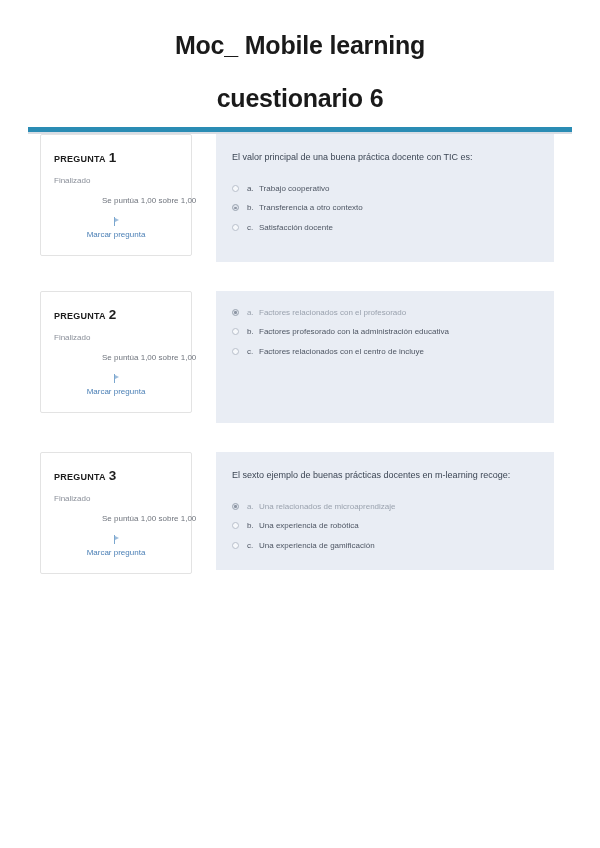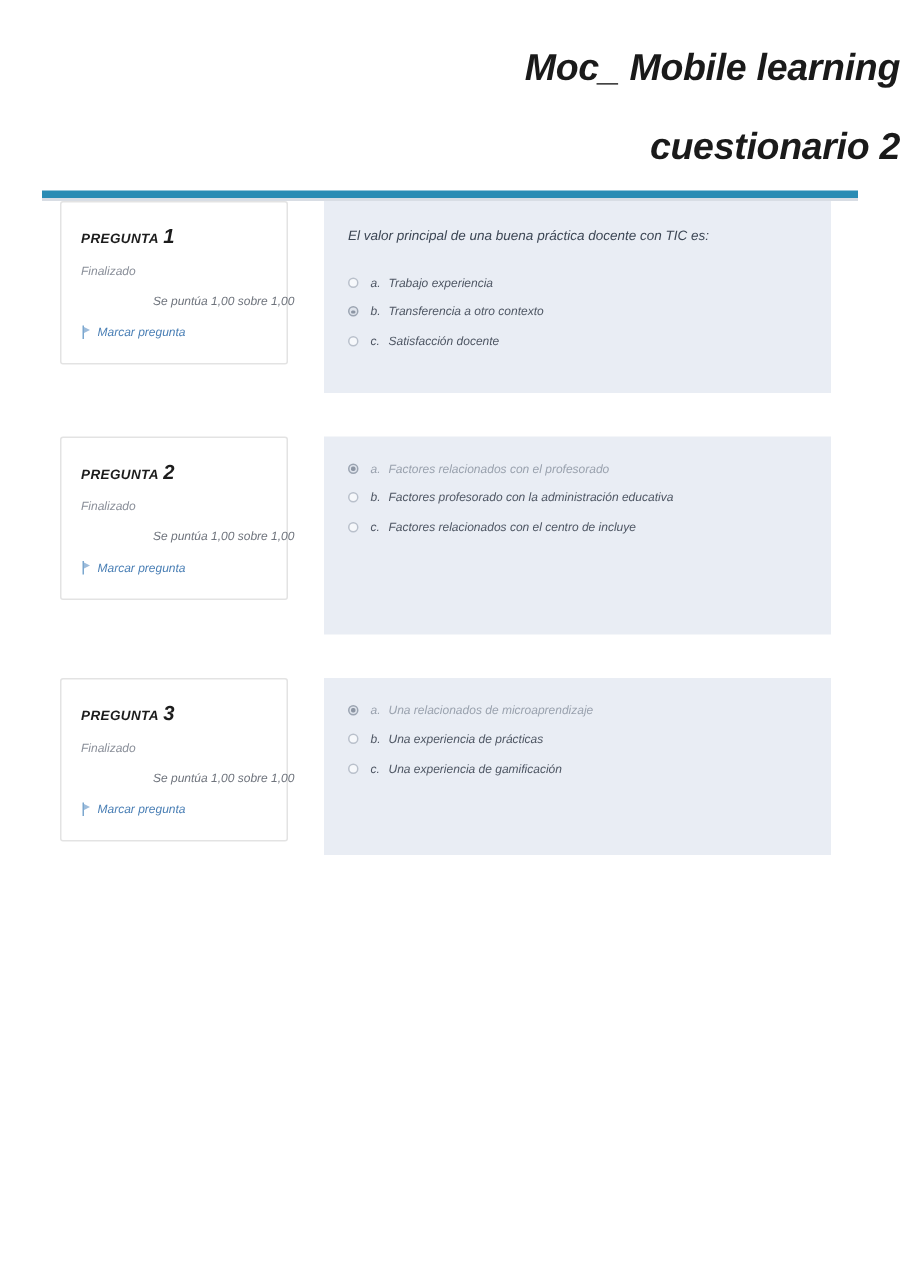--- a/index.html
+++ b/index.html
@@ -10,27 +10,26 @@
   body {
     width: 600px;
     height: 848px;
     position: relative;
     font-family: "Liberation Sans", sans-serif;
     overflow: hidden;
   }
 
   
   .doc-title {
-    text-align: right;
+    text-align: center;
     font-weight: bold;
     color: #1a1a1a;
     font-size: 25px;
     letter-spacing: -0.2px;
     line-height: 1.0;
-    font-style: italic;
   }
   .title-line1 { margin-top: 33px; }
   .title-line2 { margin-top: 28px; }
 
   
   .blue-bar {
     position: absolute;
     left: 28px;
     top: 127px;
     width: 544px;
@@ -45,21 +44,20 @@
     height: 2px;
     background: #d8dde4;
   }
 
   
   .quiz-body {
     position: absolute;
     left: 0;
     top: 134px;
     width: 600px;
-    font-style: italic;
   }
   .question-row {
     position: relative;
     display: flex;
     align-items: flex-start;
     margin-bottom: 29px;
   }
 
   
   .info-card {
@@ -97,20 +95,21 @@
     white-space: nowrap;
     padding-left: 48px;
   }
   .q-flag {
     font-size: 8px;
     color: #4a7fb5;
     display: flex;
     align-items: center;
     gap: 4px;
     white-space: nowrap;
+    flex-direction: column;
   }
   .flag-icon {
     display: inline-block;
     width: 7px;
     height: 9px;
     position: relative;
     flex: 0 0 auto;
   }
   .flag-icon::before {
     content: "";
@@ -187,21 +186,21 @@
 
   
   .row-1 .answer-panel { min-height: 128px; }
   .row-2 .answer-panel { min-height: 132px; }
   .row-3 .answer-panel { min-height: 118px; }
 </style>
 </head>
 <body>
 
 <div class="doc-title title-line1">Moc_ Mobile learning</div>
-<div class="doc-title title-line2">cuestionario 2</div>
+<div class="doc-title title-line2">cuestionario 6</div>
 
 <div class="blue-bar"></div>
 <div class="blue-bar-shadow"></div>
 
 <div class="quiz-body" id="quiz-body">
     <div class="question-row row-1">
       <div class="info-card">
         <div class="q-header"><span>PREGUNTA</span><span class="q-num">1</span></div>
         <div class="q-state">Finalizado</div>
         <div class="q-grade">Se puntúa 1,00 sobre 1,00</div>
@@ -209,21 +208,21 @@
           <span class="flag-icon"></span>
           <span>Marcar pregunta</span>
         </div>
       </div>
       <div class="answer-panel">
         <div class="q-text">El valor principal de una buena práctica docente con TIC es:</div>
         <div class="opt-list">
           <label class="option">
             <span class="radio"></span>
             <span class="opt-letter">a.</span>
-            <span class="opt-text">Trabajo experiencia</span>
+            <span class="opt-text">Trabajo cooperativo</span>
           </label>
           <label class="option">
             <span class="radio checked"></span>
             <span class="opt-letter">b.</span>
             <span class="opt-text">Transferencia a otro contexto</span>
           </label>
           <label class="option">
             <span class="radio"></span>
             <span class="opt-letter">c.</span>
             <span class="opt-text">Satisfacción docente</span>
@@ -265,30 +264,31 @@
       <div class="info-card">
         <div class="q-header"><span>PREGUNTA</span><span class="q-num">3</span></div>
         <div class="q-state">Finalizado</div>
         <div class="q-grade">Se puntúa 1,00 sobre 1,00</div>
         <div class="q-flag">
           <span class="flag-icon"></span>
           <span>Marcar pregunta</span>
         </div>
       </div>
       <div class="answer-panel">
+        <div class="q-text">El sexto ejemplo de buenas prácticas docentes en m-learning recoge:</div>
         <div class="opt-list">
           <label class="option faded">
             <span class="radio checked"></span>
             <span class="opt-letter">a.</span>
             <span class="opt-text">Una relacionados de microaprendizaje</span>
           </label>
           <label class="option">
             <span class="radio"></span>
             <span class="opt-letter">b.</span>
-            <span class="opt-text">Una experiencia de prácticas</span>
+            <span class="opt-text">Una experiencia de robótica</span>
           </label>
           <label class="option">
             <span class="radio"></span>
             <span class="opt-letter">c.</span>
             <span class="opt-text">Una experiencia de gamificación</span>
           </label>
         </div>
       </div>
     </div>
   </div>

